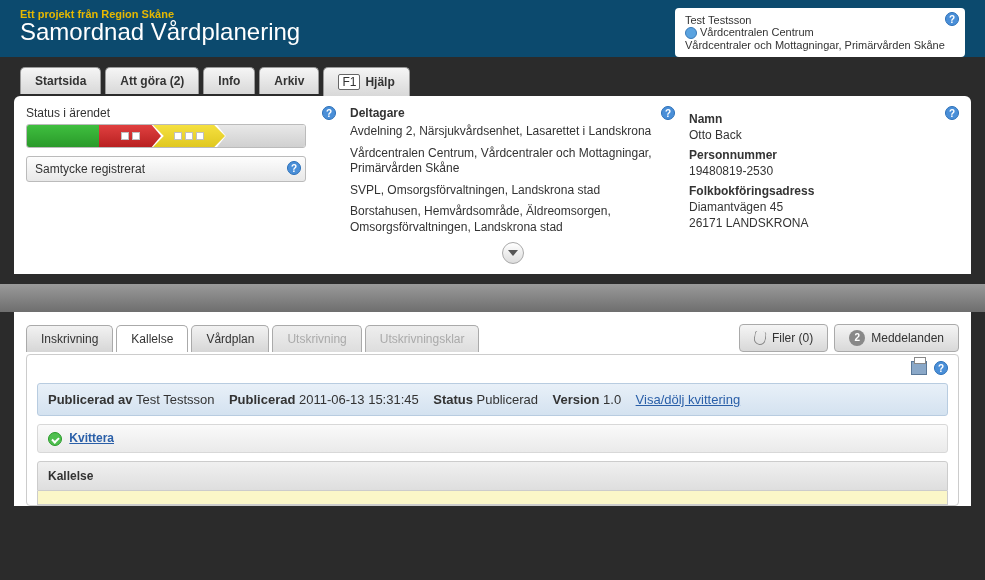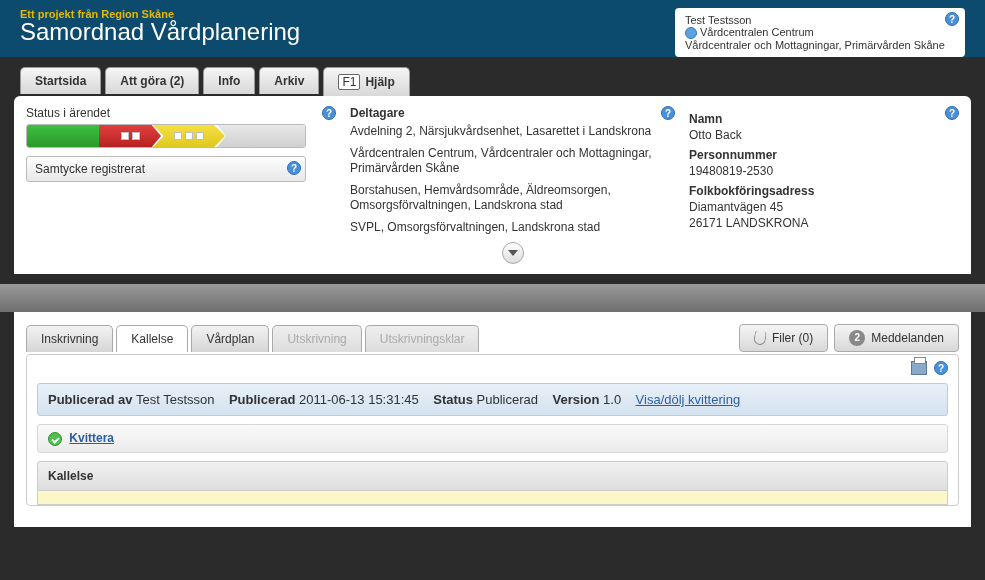--- a/index.html
+++ b/index.html
@@ -31,21 +31,21 @@
 .seg-gray { background: linear-gradient(#e8e8e8,#d0d0d0); flex:1; margin-left:-8px; clip-path: polygon(0 0, 100% 0, 100% 100%, 0 100%, 10% 50%);}
 .sq { width:8px; height:8px; background:#fff; border:1px solid rgba(0,0,0,0.25);}
 .consent-box { background: linear-gradient(#fdfdfd,#e8e8e8); border:1px solid #bbb; border-radius:3px; padding:5px 8px; width:280px; position:relative; margin-top:6px;}
 .consent-box .qmark { top:4px; right:4px;}
 .part-list div { font-size:12px; margin-bottom:6px; line-height:1.3;}
 .right-panel .lbl { font-weight:bold; margin-top:6px;}
 .right-panel .val { margin-top:2px;}
 .expand-btn { width:22px; height:22px; border:1px solid #aaa; border-radius:50%; background:linear-gradient(#fff,#ddd); margin: 6px auto 0 auto; display:flex; align-items:center; justify-content:center; cursor:pointer;}
 .expand-btn::after { content:""; border-left:5px solid transparent; border-right:5px solid transparent; border-top:6px solid #555;}
 .gray-band { background: linear-gradient(#9a9a9a,#6e6e6e); height:28px; margin: 10px -14px 0 -14px;}
-.subcontent { background:#fff; margin: 0 14px; padding: 0 12px 21px 12px;}
+.subcontent { background:#fff; margin: 0 14px; padding: 0 12px 0 12px;}
 .subtabs-row { display:flex; align-items:flex-end; justify-content:space-between; padding-top:12px;}
 .subtabs { display:flex; gap:3px;}
 .subtab { background: linear-gradient(#f2f2f2,#d6d6d6); border:1px solid #aaa; border-bottom:none; border-radius:5px 5px 0 0; padding:6px 14px; font-size:12px; cursor:pointer;}
 .subtab.active { background:#fff;}
 .subtab.disabled { color:#aaa; background:linear-gradient(#eee,#ddd);}
 .right-tools { display:flex; gap:6px; }
 .tool-btn { background: linear-gradient(#f5f5f5,#d8d8d8); border:1px solid #aaa; border-radius:4px; padding:5px 14px; font-size:12px; cursor:pointer; display:flex; align-items:center; gap:6px;}
 .clip-icon { width:12px; height:14px; border:1.5px solid #888; border-radius:4px 4px 6px 6px; border-top:none; transform:rotate(8deg);}
 .badge-num { background:#888; color:#fff; width:16px; height:16px; border-radius:50%; display:inline-flex; align-items:center; justify-content:center; font-size:10px; font-weight:bold;}
 .content-box { border:1px solid #ccc; border-radius:4px; margin-top:2px; padding:0; background:#fff;}
@@ -120,22 +120,22 @@
         <span>Samtycke registrerat</span>
       </div>
     </div>
 
     <div class="panel">
       <span class="qmark">?</span>
       <div class="panel-title">Deltagare</div>
       <div class="part-list">
         <div>Avdelning 2, Närsjukvårdsenhet, Lasarettet i Landskrona</div>
         <div>Vårdcentralen Centrum, Vårdcentraler och Mottagningar, Primärvården Skåne</div>
+        <div>SVPL, Omsorgsförvaltningen, Landskrona stad</div>
         <div>Borstahusen, Hemvårdsområde, Äldreomsorgen, Omsorgsförvaltningen, Landskrona stad</div>
-        <div>SVPL, Omsorgsförvaltningen, Landskrona stad</div>
       </div>
       <div class="expand-btn"></div>
     </div>
 
     <div class="panel right-panel" style="flex:0 0 270px;">
       <span class="qmark">?</span>
       <div class="lbl">Namn</div>
       <div class="val">Otto Back</div>
       <div class="lbl">Personnummer</div>
       <div class="val">19480819-2530</div>

